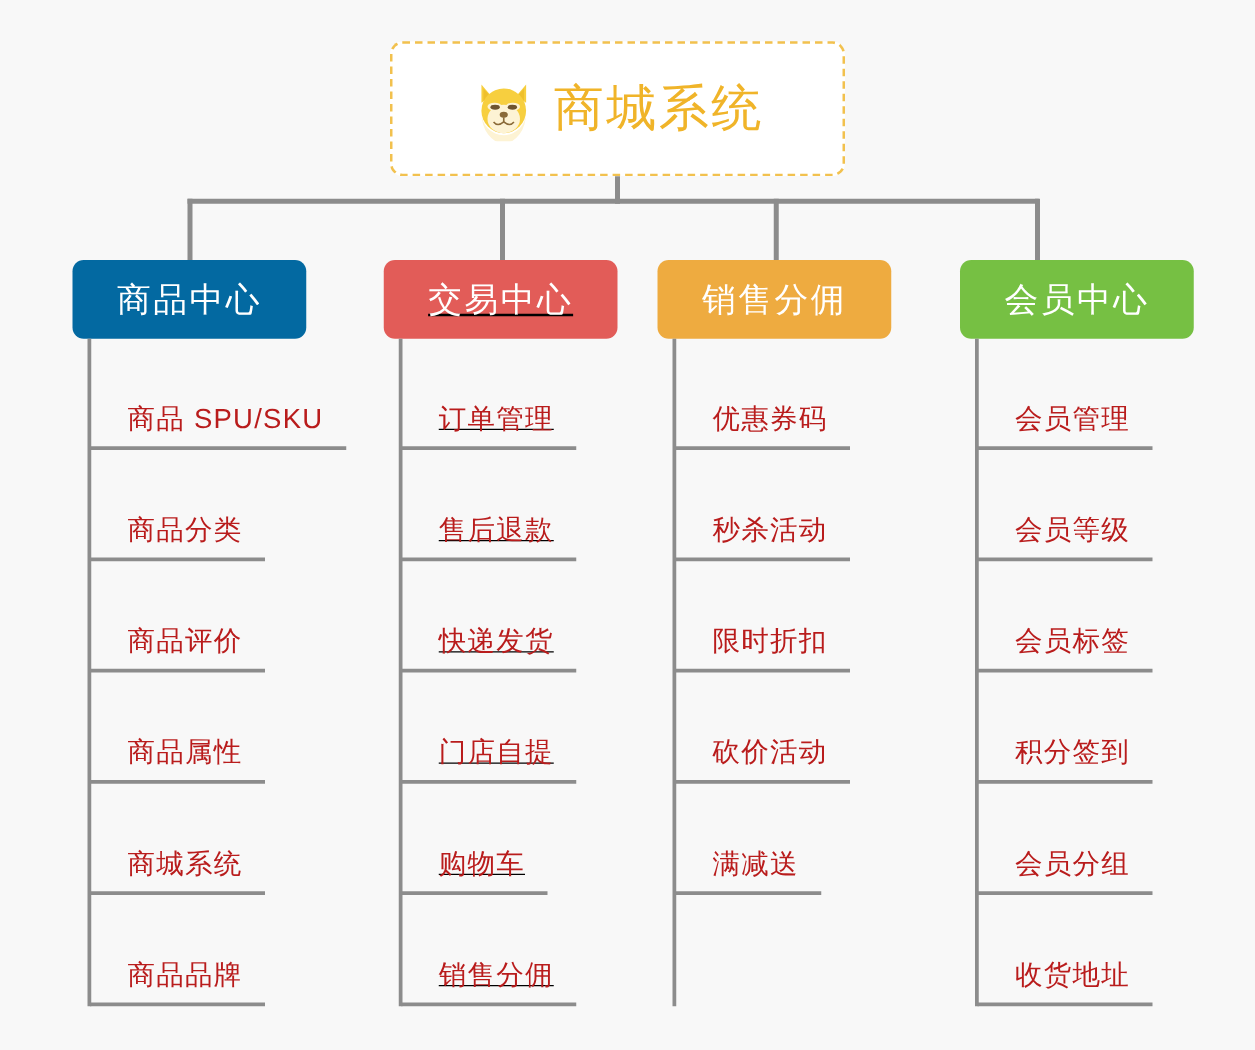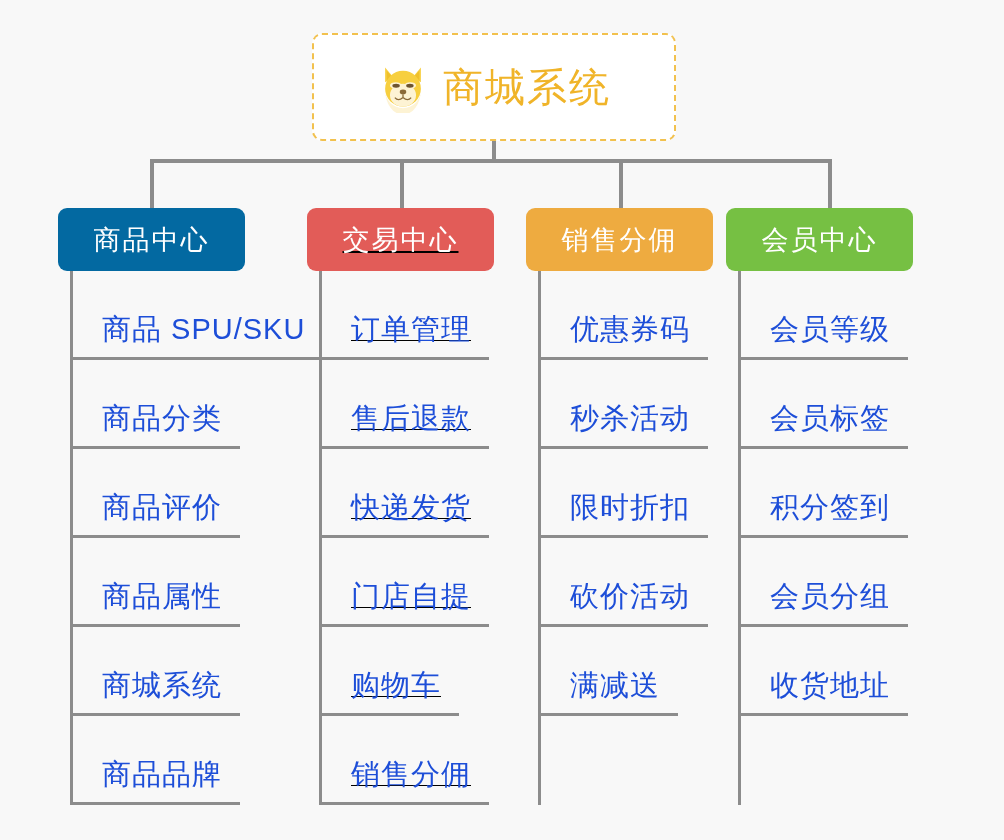--- a/index.html
+++ b/index.html
@@ -95,22 +95,22 @@
     display: flex;
     align-items: flex-end;
   }
   .leaf-inner {
     position: relative;
     display: inline-block;
     padding: 0 18px 7px 30px;
     border-bottom: 3px solid #8c8c8c;
   }
   .leaf-label {
-    font-size: 29px;
-    color: #1d4ed8;
+    font-size: 22px;
+    color: #b91c1c;
     white-space: nowrap;
     letter-spacing: 1px;
   }
 </style>
 </head>
 <body>
 
 <div id="mindmap">
 
   <div class="root-node">
@@ -212,27 +212,30 @@
             <div class="leaf-inner"><span class="leaf-label">限时折扣</span></div>
           </div>
           <div class="leaf">
             <div class="leaf-inner"><span class="leaf-label">砍价活动</span></div>
           </div>
           <div class="leaf">
             <div class="leaf-inner"><span class="leaf-label">满减送</span></div>
           </div>
         </div>
       </div>
-      <div class="column" style="left: 726px; width: 187px;">
+      <div class="column" style="left: 768px; width: 187px;">
         <div class="cat-header" style="background: rgb(118, 192, 67); width: 187px;">
           <span>会员中心</span>
         </div>
         <div class="branch">
           <div class="branch-spine" style="height: 534px;"></div>
           <div class="leaf">
+            <div class="leaf-inner"><span class="leaf-label">会员管理</span></div>
+          </div>
+          <div class="leaf">
             <div class="leaf-inner"><span class="leaf-label">会员等级</span></div>
           </div>
           <div class="leaf">
             <div class="leaf-inner"><span class="leaf-label">会员标签</span></div>
           </div>
           <div class="leaf">
             <div class="leaf-inner"><span class="leaf-label">积分签到</span></div>
           </div>
           <div class="leaf">
             <div class="leaf-inner"><span class="leaf-label">会员分组</span></div>

